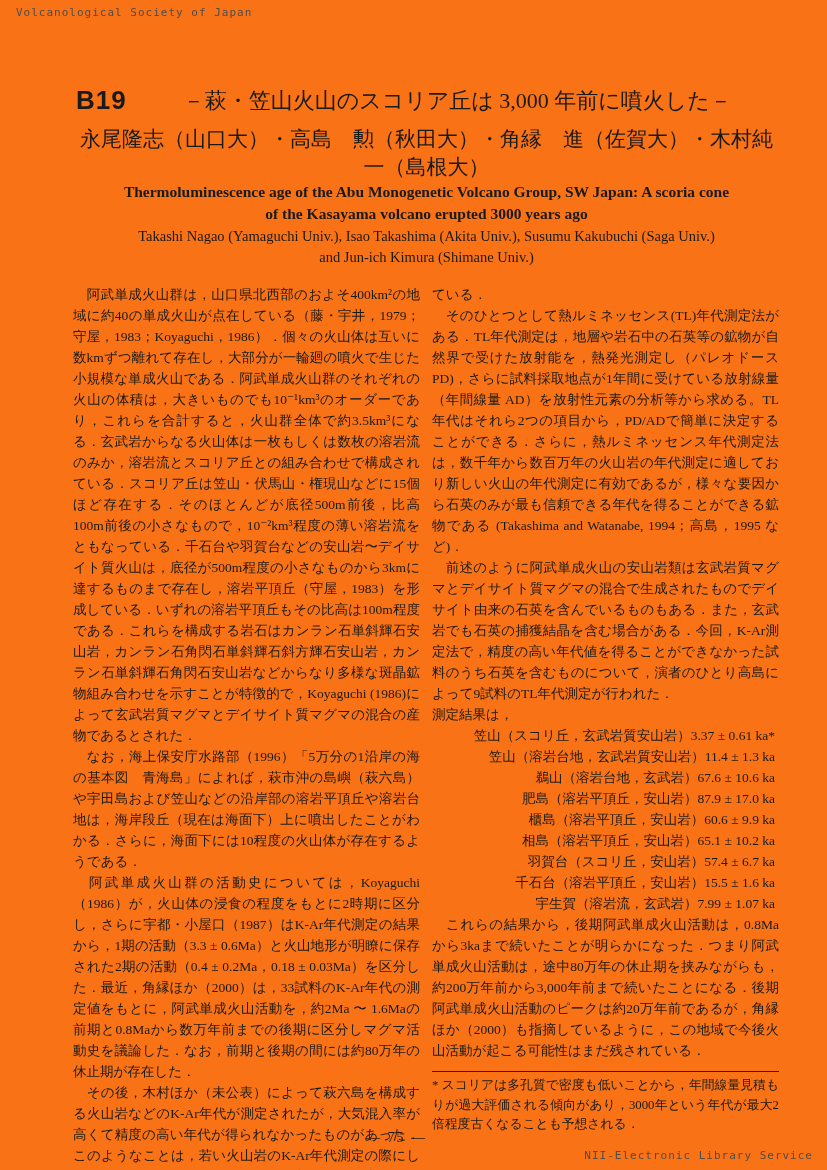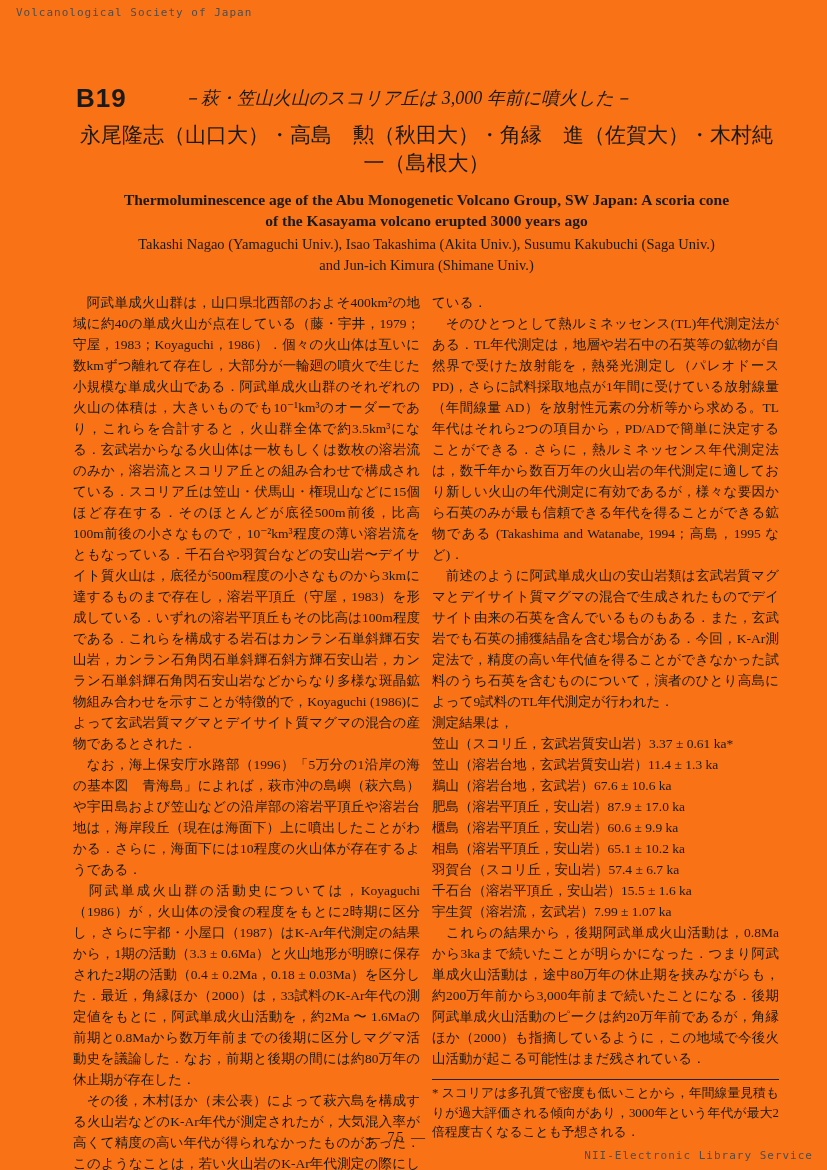--- a/index.html
+++ b/index.html
@@ -25,39 +25,39 @@
     font-size:11px;color:#4d4d4d;letter-spacing:1px;
   }
   .heading{padding:84px 50px 0 60px;}
   .title-row{display:flex;align-items:center;}
   .session-code{
     font-family:"Liberation Sans","DejaVu Sans",sans-serif;
     font-weight:bold;font-size:26px;line-height:1.1;
     margin-right:44px;letter-spacing:1px;
   }
   .title-ja{font-size:20px;font-weight:600;line-height:1.35;}
-  .subtitle-ja{font-size:18px;font-weight:500;line-height:1.5;padding-left:12px;font-style:italic;}
+  .subtitle-ja{font-size:22px;font-weight:500;line-height:1.5;padding-left:12px;}
   .authors-ja{font-size:21px;text-align:center;margin-top:8px;font-weight:500;}
   .title-en{
-    margin-top:12px;text-align:center;
+    text-align:center;
     font-weight:bold;font-size:15.5px;line-height:1.4;
   }
   .authors-en{text-align:center;font-size:14.5px;line-height:1.45;margin-top:2px;}
   .columns{
     display:flex;gap:12px;
     padding:16px 48px 0 57px;
   }
   .col{
     flex:1 1 0;
     font-size:13.5px;line-height:21px;
     text-align:justify;
   }
   .col p{margin:0;text-indent:0;}
   .results-table{margin:0;}
-  .result-row{display:flex;justify-content:flex-start;line-height:21px;}
+  .result-row{display:flex;justify-content:flex-end;line-height:21px;}
   .result-site{white-space:nowrap;}
   .result-age{white-space:nowrap;padding-right:4px;}
   .footnote-rule{border-top:1.5px solid #222;margin:10px 0 4px 0;width:100%;}
   .footnote{font-size:12.8px;line-height:19.5px;}
   .page-footer{
     position:absolute;bottom:24px;left:0;width:100%;
     text-align:center;font-size:14px;
   }
   .page-number{position:relative;left:-17px;letter-spacing:2px;}
 </style>

